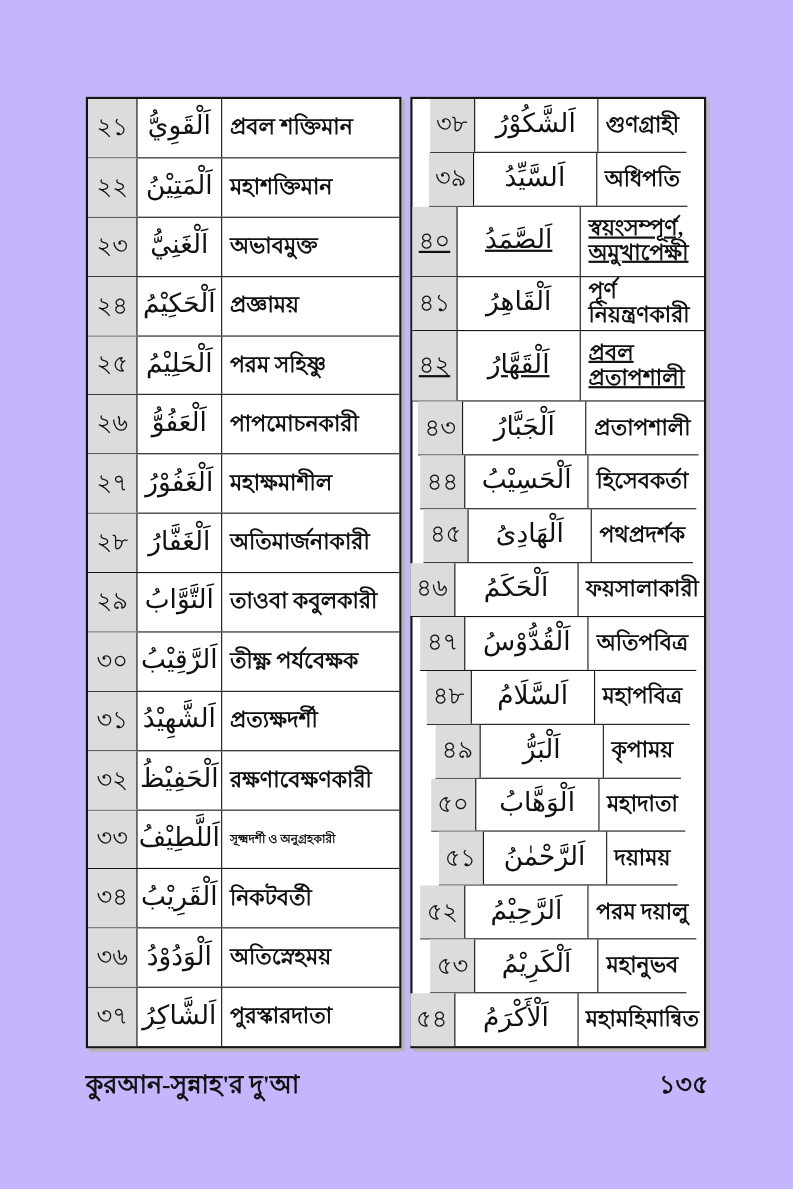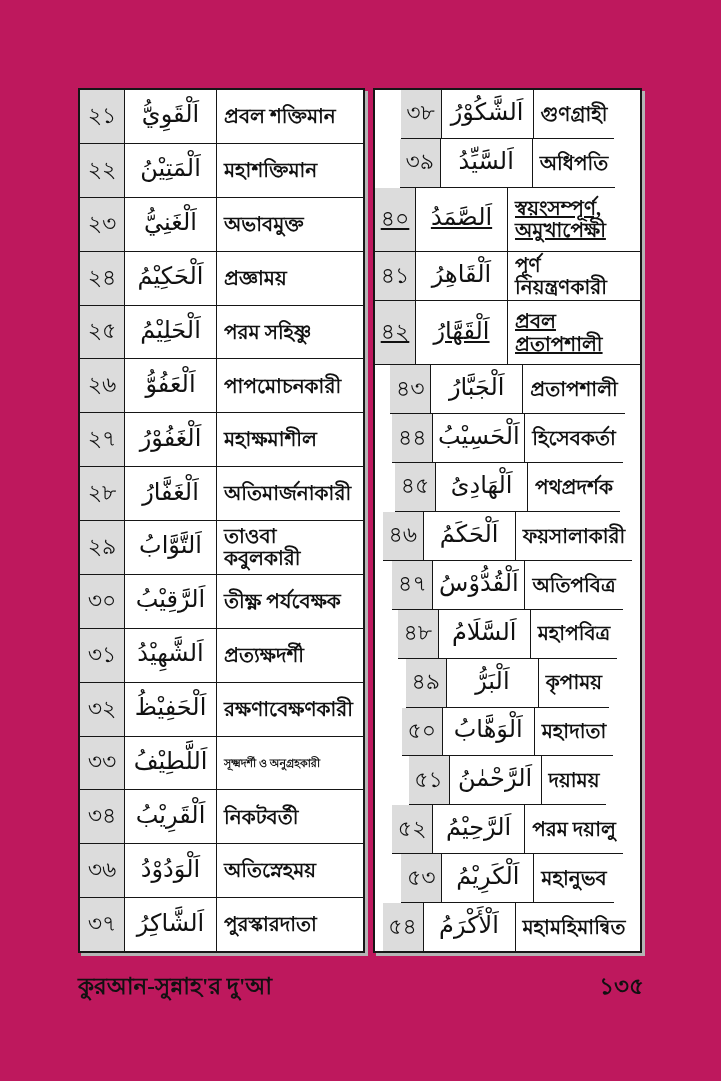--- a/index.html
+++ b/index.html
@@ -1,19 +1,19 @@
 <!DOCTYPE html>
 <html><head>
 <meta charset="utf-8">
 <style>
   * { margin:0; padding:0; box-sizing:border-box; }
   html,body { background:#e9e9e9; }
   .page {
     position:relative; width:721px; height:1081px;
-    background:#be185d; overflow:hidden;
+    background:#c4b5fd; overflow:hidden;
     font-family:"Liberation Serif","DejaVu Serif",serif;
     color:#111;
   }
   .ntable {
     position:absolute; top:88px; height:865px;
     display:flex; flex-direction:column;
     border:2px solid #161616; background:#fff;
     box-shadow:3px 3px 0 #b5b5b5;
   }
   .ntable.left  { left:78px;  width:287px; }
@@ -27,22 +27,22 @@
     border-right:1.5px solid #161616; font-size:22px;
     flex:0 0 auto;
   }
   .ntable.left  .cell-no { width:45px; }
   .ntable.right .cell-no { width:41px; }
   .cell-ar {
     justify-content:center; border-right:1.5px solid #161616;
     font-family:"DejaVu Sans",sans-serif; font-size:24px;
     direction:rtl; flex:0 0 auto; padding-bottom:4px;
   }
-  .ntable.left  .cell-ar { width:92px; }
-  .ntable.right .cell-ar { width:92px; }
+  .ntable.left  .cell-ar { width:77px; }
+  .ntable.right .cell-ar { width:112px; }
   .cell-mean {
     flex:1 1 auto; padding:2px 7px; font-size:20px; line-height:1.12;
     font-weight:600;
   }
   .row.small .cell-mean { font-size:11px; }
   .footer {
     position:absolute; left:78px; width:566px; top:968px;
     display:flex; justify-content:space-between; align-items:baseline;
     font-size:23px; font-weight:bold;
   }

